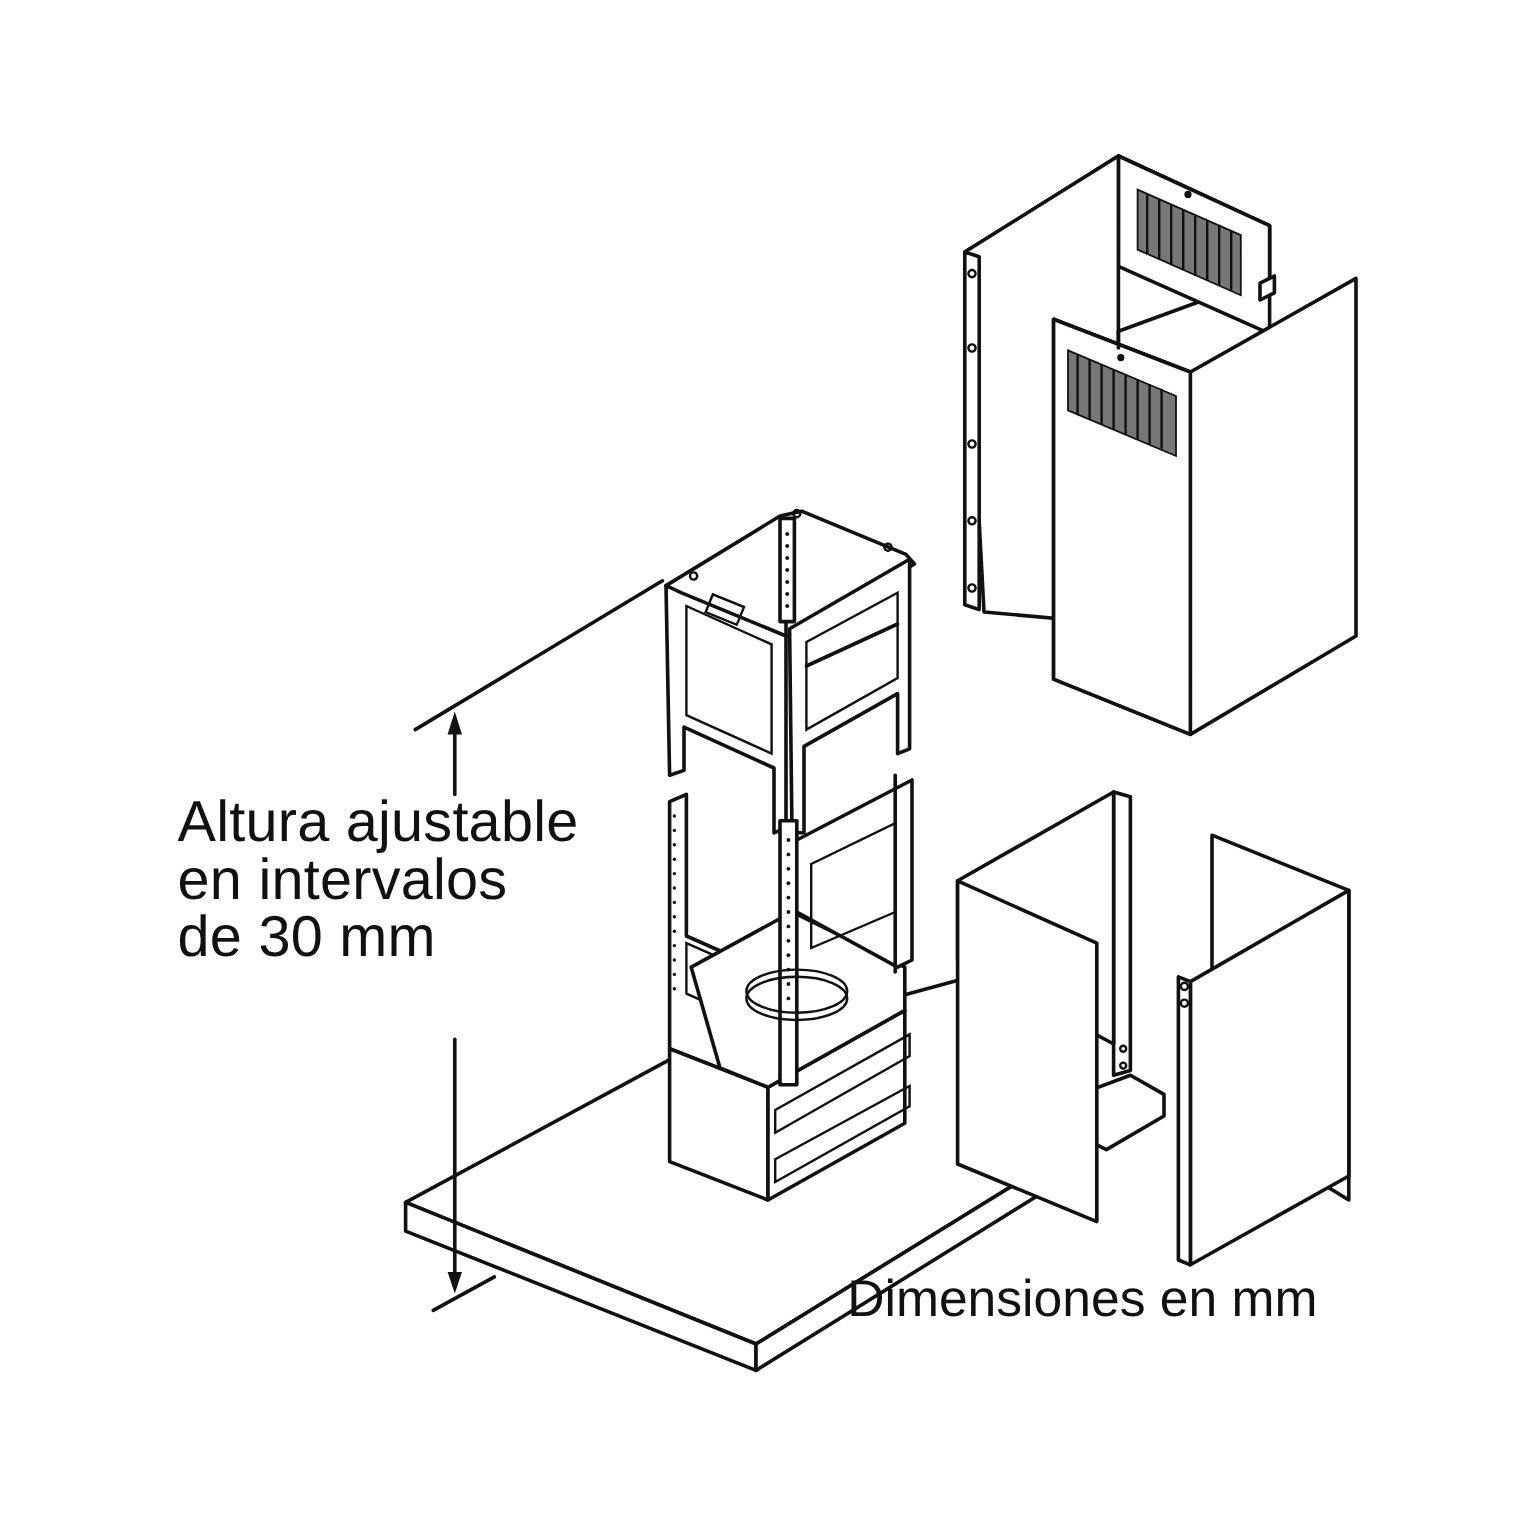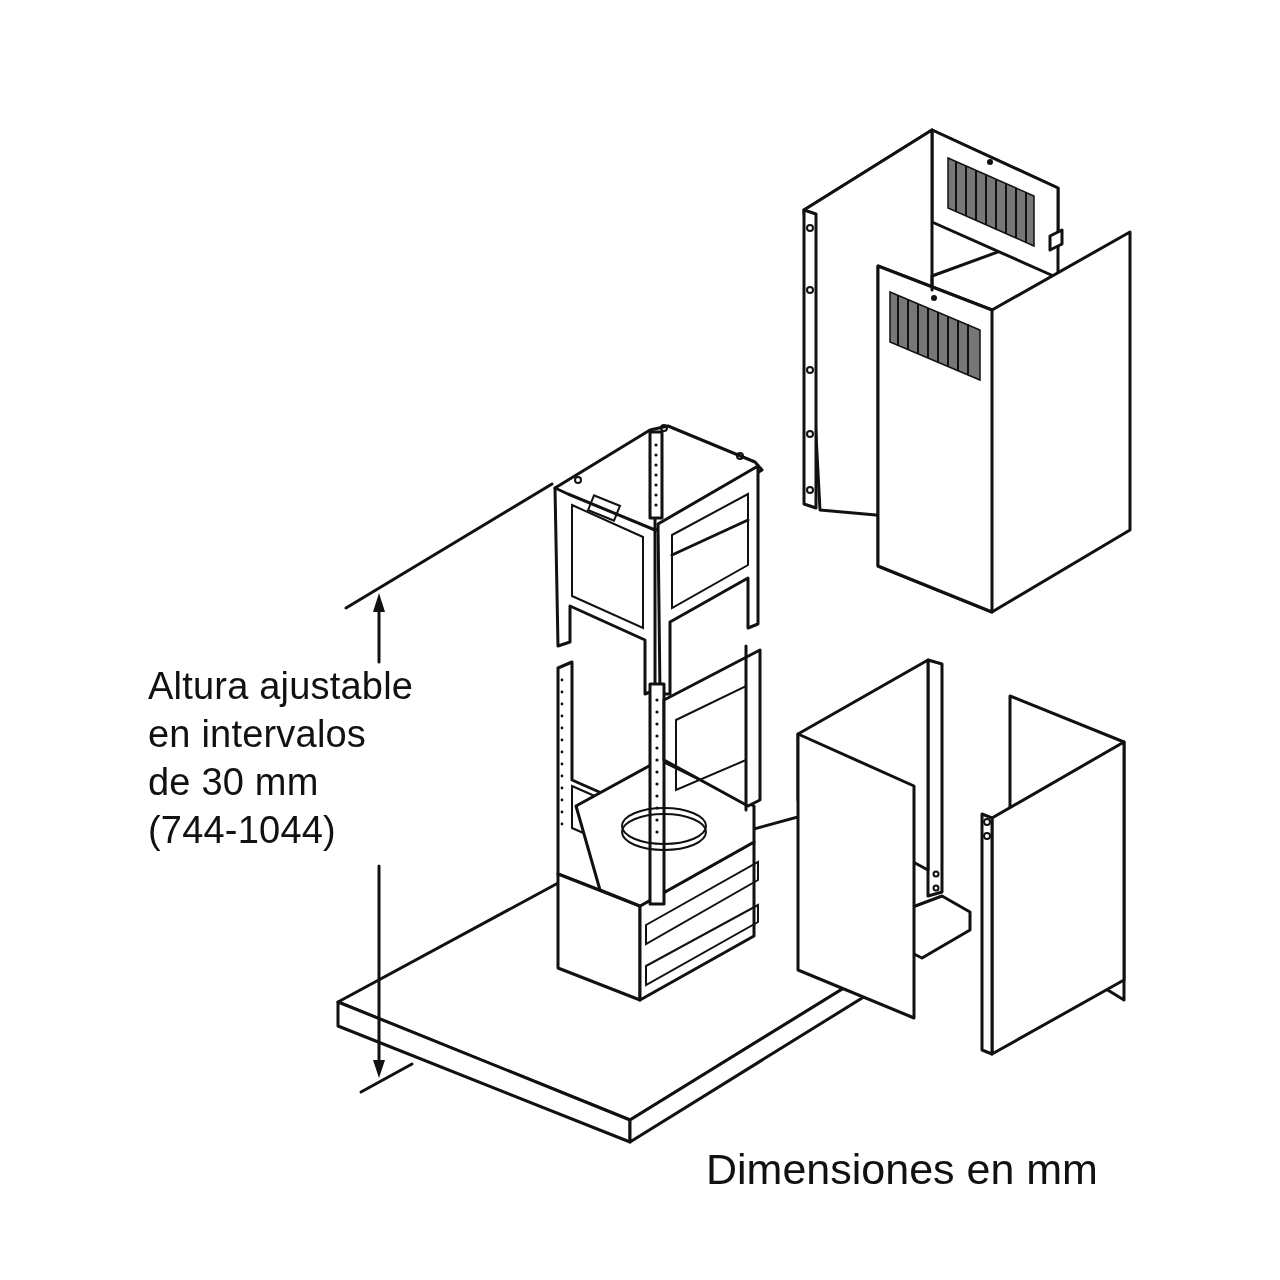--- a/index.html
+++ b/index.html
@@ -45,31 +45,31 @@
       stroke: #111111;
       stroke-width: 1.5;
     }
     #diagram .dot {
       fill: #111111;
     }
     .label-block {
       position: absolute;
       left: 148px;
       top: 662px;
-      font-size: 38px;
+      font-size: 48px;
       line-height: 48px;
       letter-spacing: 0.2px;
     }
     .label-block div {
       white-space: nowrap;
     }
     .units-note {
       position: absolute;
       left: 706px;
-      top: 1144px;
+      top: 1058px;
       font-size: 43px;
       line-height: 50px;
       white-space: nowrap;
     }
   </style>
 </head>
 <body>
 
 <svg id="diagram" viewBox="0 0 1280 1280" xmlns="http://www.w3.org/2000/svg">
 
@@ -248,16 +248,15 @@
     <polygon class="wf" points="982,814 992,818 992,1054 982,1050"></polygon>
     <circle class="thin" cx="987" cy="822" r="3"></circle>
     <circle class="thin" cx="987" cy="836" r="3"></circle>
   </g>
 </svg>
 
 <div class="label-block">
   <div>Altura ajustable</div>
   <div>en intervalos</div>
   <div>de 30 mm</div>
-  <div>(744-1044)</div>
 </div>
 
 <div class="units-note">Dimensiones en mm</div>
 
 </body></html>

